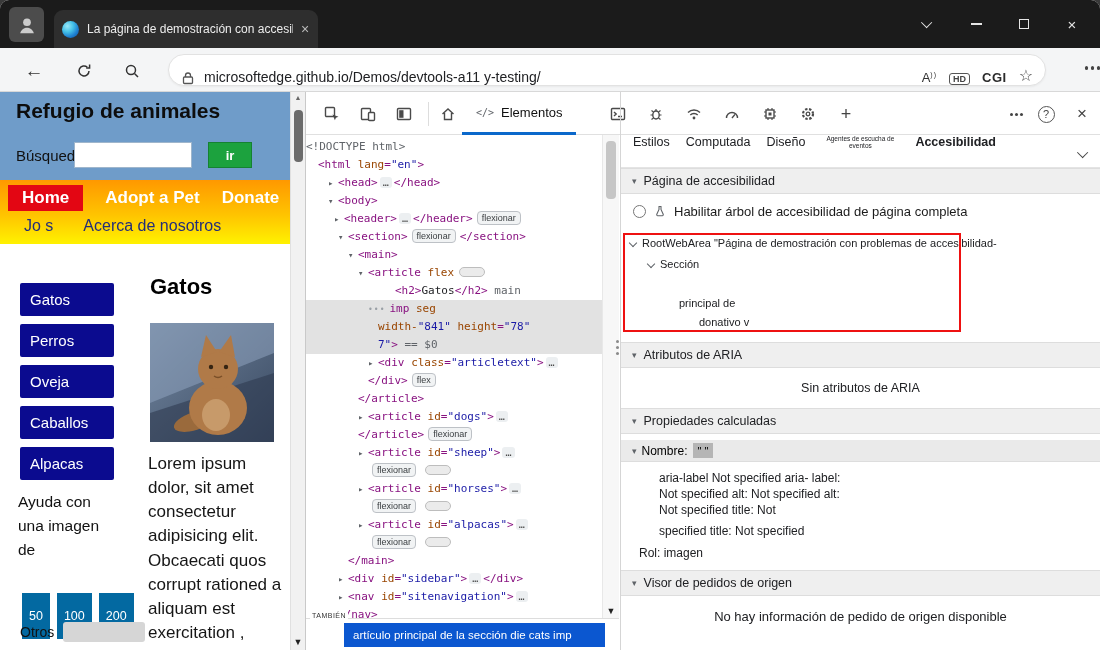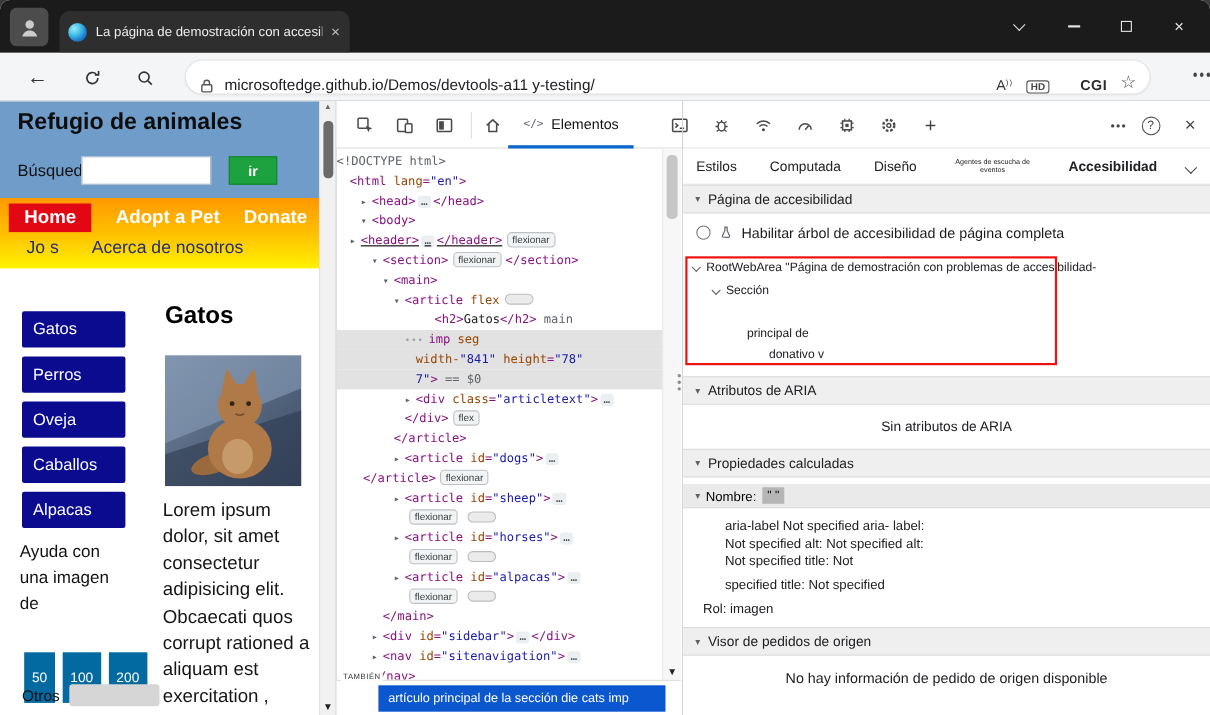--- a/index.html
+++ b/index.html
@@ -17,21 +17,21 @@
 .chev{display:inline-block;width:8px;height:8px;border-left:1.6px solid currentColor;border-bottom:1.6px solid currentColor;transform:rotate(-45deg) translateY(-2px)}
 .minbar{display:inline-block;width:11px;height:1.6px;background:#e5e5e5}
 .maxbox{display:inline-block;width:10px;height:10px;border:1.6px solid #e5e5e5}
 
 .addressbar{position:absolute;left:0;top:48px;right:0;height:44px;background:#f4f5f6;border-bottom:1px solid #d8d8d8}
 .ab-icon{position:absolute;top:11px;width:24px;height:24px;display:flex;align-items:center;justify-content:center;color:#333;font-size:19px}
 .url-pill{position:absolute;left:168px;top:6px;width:878px;height:32px;background:#fff;border:1px solid #e2e2e2;border-radius:16px;display:flex;align-items:flex-end;padding:0 12px;box-shadow:0 1px 2px rgba(0,0,0,.05)}
 .url-text{font-size:14px;color:#202124;flex:1;margin-left:9px;white-space:nowrap;overflow:hidden}
 .ra{font-size:13px;color:#333;margin:0 12px 0 4px}
 .ra::after{content:"))";font-size:7px;vertical-align:5px;letter-spacing:1px}
-.hd{font-size:9px;font-weight:bold;color:#444;border:1.4px solid #555;border-radius:3px;padding:0 3px;margin-right:28px}
+.hd{font-size:9px;font-weight:bold;color:#444;border:1.4px solid #555;border-radius:3px;padding:0 3px;margin-right:12px}
 .cgi{font-size:13px;font-weight:bold;color:#2b2b2b;margin-right:12px;letter-spacing:.5px}
 .star{font-size:16px;color:#444}
 .hdots-btn{position:absolute;right:12px;top:18px}
 .hdots-btn i{display:block;width:3.5px;height:3.5px;border-radius:50%;background:#444;box-shadow:6px 0 0 #444,12px 0 0 #444}
 
 .page{position:absolute;left:0;top:92px;width:290px;height:558px;background:#fff;overflow:hidden}
 .p-header{position:absolute;left:0;top:0;width:100%;height:88px;background:#6f9cc9}
 .p-title{position:absolute;left:16px;top:7px;font-size:21px;font-weight:bold;color:#0d0d0d}
 .p-slabel{position:absolute;left:16px;top:55px;font-size:15px;color:#111}
 .p-sinput{position:absolute;left:74px;top:50px;width:118px;height:26px;border:1px solid #9fb6cc;background:#fff}
@@ -85,21 +85,21 @@
 .dt-tree-sb .dn{position:absolute;bottom:2px;left:0;width:100%;text-align:center;font-size:9px;color:#222}
 .dt-vline{position:absolute;left:314px;top:0;width:1px;height:558px;background:#d5d5d5}
 .vdots{position:absolute;left:310px;top:248px}
 .vdots i{display:block;width:3px;height:3px;border-radius:50%;background:#8a8a8a;box-shadow:0 6px 0 #8a8a8a,0 12px 0 #8a8a8a}
 
 .dt-status{position:absolute;left:0;bottom:0;width:313px;height:32px;background:#fff;border-top:1px solid #ddd}
 .tambien{position:absolute;left:4px;top:-7px;font-size:7px;color:#333;background:#fff;padding:0 2px;letter-spacing:.5px}
 .crumb{position:absolute;left:38px;top:4px;right:14px;height:24px;background:#0b57d0;color:#fff;font-size:11.5px;display:flex;align-items:center;padding:0 9px;white-space:nowrap;overflow:hidden}
 
 .dt-right{position:absolute;left:315px;top:43px;right:0;height:515px;background:#fff;overflow:hidden}
-.rp-tabs{position:relative;height:33px;display:flex;align-items:center;gap:30px;padding:0 12px;border-bottom:1px solid #e4e4e4;font-size:12.5px;color:#202124}
+.rp-tabs{position:relative;height:33px;display:flex;gap:16px;padding:0 12px;border-bottom:1px solid #e4e4e4;font-size:12.5px;color:#202124}
 .rp-tab.tiny{font-size:6.5px;line-height:1.1;width:78px;text-align:center}
 .rp-tab.selected{font-weight:bold}
 .rp-chev{position:absolute;right:12px;top:12px;color:#444}
 .rp-h{height:26px;background:#efefef;border-top:1px solid #ddd;border-bottom:1px solid #ddd;display:flex;align-items:center;gap:7px;padding:0 11px;font-size:12.5px;color:#202124}
 .tri{color:#5f6368;font-size:9px}
 .rp-enable{height:34px;display:flex;align-items:center;gap:8px;padding:0 12px;font-size:13px;color:#1b1b1b}
 .cb{width:13px;height:13px;border:1.5px solid #767676;border-radius:50%;flex:none}
 .rp-a11y{position:relative;height:107px;font-size:11px;color:#202124}
 .redbox{position:absolute;left:2px;top:5px;width:338px;height:99px;border:2px solid #ee1111;pointer-events:none}
 .a11y-row{position:absolute;display:flex;align-items:center;gap:6px;white-space:nowrap}
@@ -320,33 +320,33 @@
           <span class="help-circ">?</span>
         </span>
       <span class="ti" style="right:6px;font-size:17px">×</span>
     </div>
 
     <div class="dt-tree" id="dom-tree">
         <div class="tree-row" style=""><span class="t-gray">&lt;!DOCTYPE html&gt;</span></div>
         <div class="tree-row" style="padding-left: 12px;"><span class="t-tag">&lt;html </span><span class="t-attr">lang</span><span class="t-tag">=</span><span class="t-val">"en"</span><span class="t-tag">&gt;</span></div>
         <div class="tree-row" style="padding-left: 22px;"><span class="caret">▸</span><span class="t-tag">&lt;head&gt;</span><span class="t-dots">…</span><span class="t-tag">&lt;/head&gt;</span></div>
         <div class="tree-row" style="padding-left: 22px;"><span class="caret">▾</span><span class="t-tag">&lt;body&gt;</span></div>
-        <div class="tree-row" style="padding-left: 12px; text-decoration: underline;"><span class="caret">▸</span><span class="t-tag">&lt;header&gt;</span><span class="t-dots">…</span><span class="t-tag">&lt;/header&gt;</span><span class="t-badge">flexionar</span></div>
+        <div class="tree-row" style="padding-left: 28px;"><span class="caret">▸</span><span class="t-tag">&lt;header&gt;</span><span class="t-dots">…</span><span class="t-tag">&lt;/header&gt;</span><span class="t-badge">flexionar</span></div>
         <div class="tree-row" style="padding-left: 32px;"><span class="caret">▾</span><span class="t-tag">&lt;section&gt;</span><span class="t-badge">flexionar</span><span class="t-tag">&lt;/section&gt;</span></div>
         <div class="tree-row" style="padding-left: 42px;"><span class="caret">▾</span><span class="t-tag">&lt;main&gt;</span></div>
         <div class="tree-row" style="padding-left: 52px;"><span class="caret">▾</span><span class="t-tag">&lt;article </span><span class="t-attr">flex</span><span class="t-pill"></span></div>
         <div class="tree-row" style="padding-left: 89px;"><span class="t-tag">&lt;h2&gt;</span><span class="t-txt">Gatos</span><span class="t-tag">&lt;/h2&gt;</span><span class="t-gray"> main</span></div>
         <div class="tree-row sel" style="padding-left: 62px;"><span class="t-gut">•••</span><span class="t-tag">imp </span><span class="t-attr">seg</span></div>
         <div class="tree-row sel" style="padding-left: 72px;"><span class="t-attr">width-</span><span class="t-val">"841"</span><span class="t-attr"> height</span><span class="t-tag">=</span><span class="t-val">"78"</span></div>
         <div class="tree-row sel" style="padding-left: 72px;"><span class="t-val">7"</span><span class="t-tag">&gt;</span><span class="t-gray"> == $0</span></div>
         <div class="tree-row" style="padding-left: 62px;"><span class="caret">▸</span><span class="t-tag">&lt;div </span><span class="t-attr">class</span><span class="t-tag">=</span><span class="t-val">"articletext"</span><span class="t-tag">&gt;</span><span class="t-dots">…</span></div>
         <div class="tree-row" style="padding-left: 62px;"><span class="t-tag">&lt;/div&gt;</span><span class="t-badge">flex</span></div>
         <div class="tree-row" style="padding-left: 52px;"><span class="t-tag">&lt;/article&gt;</span></div>
         <div class="tree-row" style="padding-left: 52px;"><span class="caret">▸</span><span class="t-tag">&lt;article </span><span class="t-attr">id</span><span class="t-tag">=</span><span class="t-val">"dogs"</span><span class="t-tag">&gt;</span><span class="t-dots">…</span></div>
-        <div class="tree-row" style="padding-left: 24px;"><span class="t-tag">&lt;/article&gt;</span><span class="t-badge">flexionar</span></div>
+        <div class="tree-row" style="padding-left: 52px;"><span class="t-tag">&lt;/article&gt;</span><span class="t-badge">flexionar</span></div>
         <div class="tree-row" style="padding-left: 52px;"><span class="caret">▸</span><span class="t-tag">&lt;article </span><span class="t-attr">id</span><span class="t-tag">=</span><span class="t-val">"sheep"</span><span class="t-tag">&gt;</span><span class="t-dots">…</span></div>
         <div class="tree-row" style="padding-left: 62px;"><span class="t-badge">flexionar</span><span class="t-pill"></span></div>
         <div class="tree-row" style="padding-left: 52px;"><span class="caret">▸</span><span class="t-tag">&lt;article </span><span class="t-attr">id</span><span class="t-tag">=</span><span class="t-val">"horses"</span><span class="t-tag">&gt;</span><span class="t-dots">…</span></div>
         <div class="tree-row" style="padding-left: 62px;"><span class="t-badge">flexionar</span><span class="t-pill"></span></div>
         <div class="tree-row" style="padding-left: 52px;"><span class="caret">▸</span><span class="t-tag">&lt;article </span><span class="t-attr">id</span><span class="t-tag">=</span><span class="t-val">"alpacas"</span><span class="t-tag">&gt;</span><span class="t-dots">…</span></div>
         <div class="tree-row" style="padding-left: 62px;"><span class="t-badge">flexionar</span><span class="t-pill"></span></div>
         <div class="tree-row" style="padding-left: 42px;"><span class="t-tag">&lt;/main&gt;</span></div>
         <div class="tree-row" style="padding-left: 32px;"><span class="caret">▸</span><span class="t-tag">&lt;div </span><span class="t-attr">id</span><span class="t-tag">=</span><span class="t-val">"sidebar"</span><span class="t-tag">&gt;</span><span class="t-dots">…</span><span class="t-tag">&lt;/div&gt;</span></div>
         <div class="tree-row" style="padding-left: 32px;"><span class="caret">▸</span><span class="t-tag">&lt;nav </span><span class="t-attr">id</span><span class="t-tag">=</span><span class="t-val">"sitenavigation"</span><span class="t-tag">&gt;</span><span class="t-dots">…</span></div>
         <div class="tree-row" style="padding-left: 32px;"><span class="t-tag">&lt;/nav&gt;</span></div>

